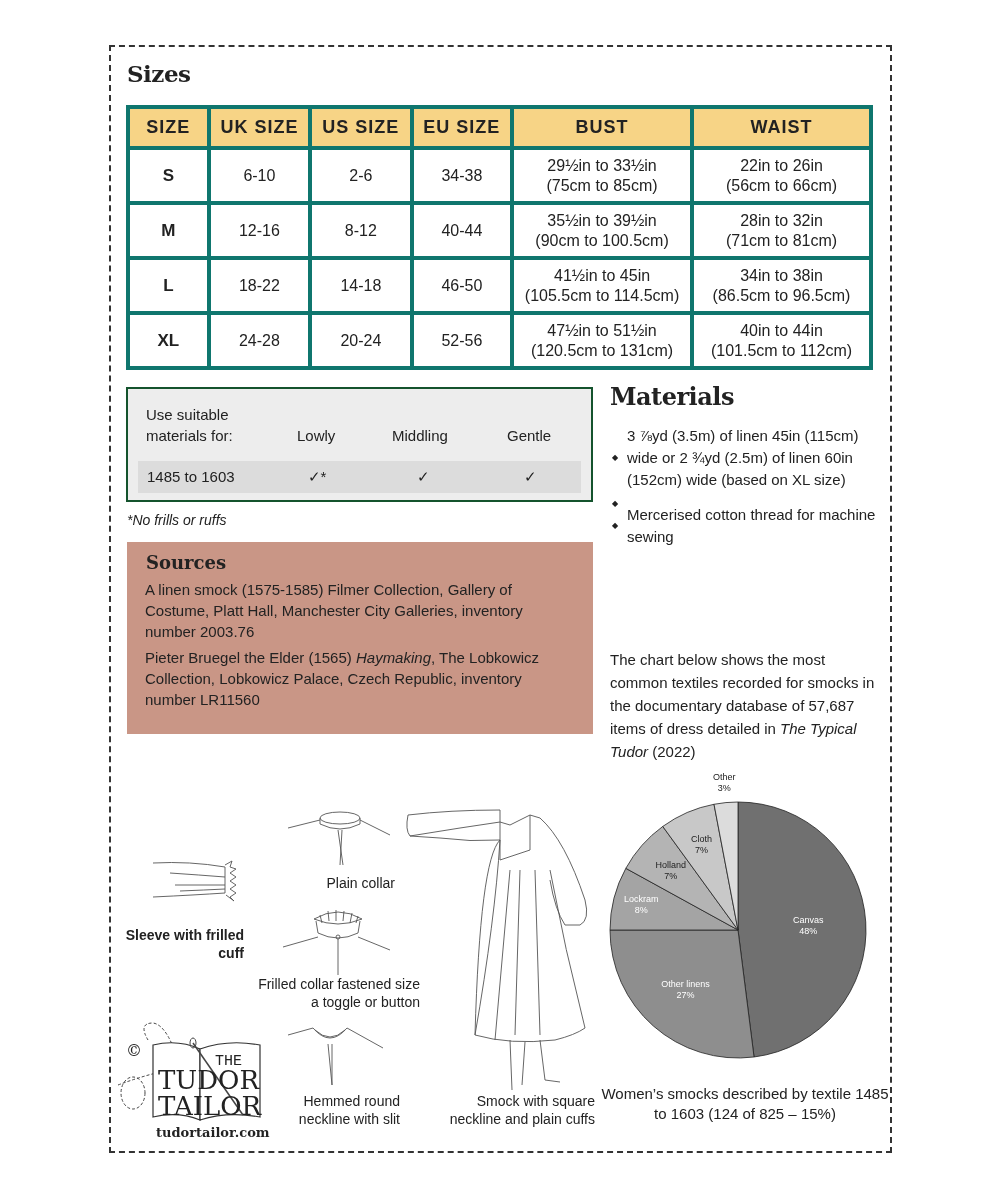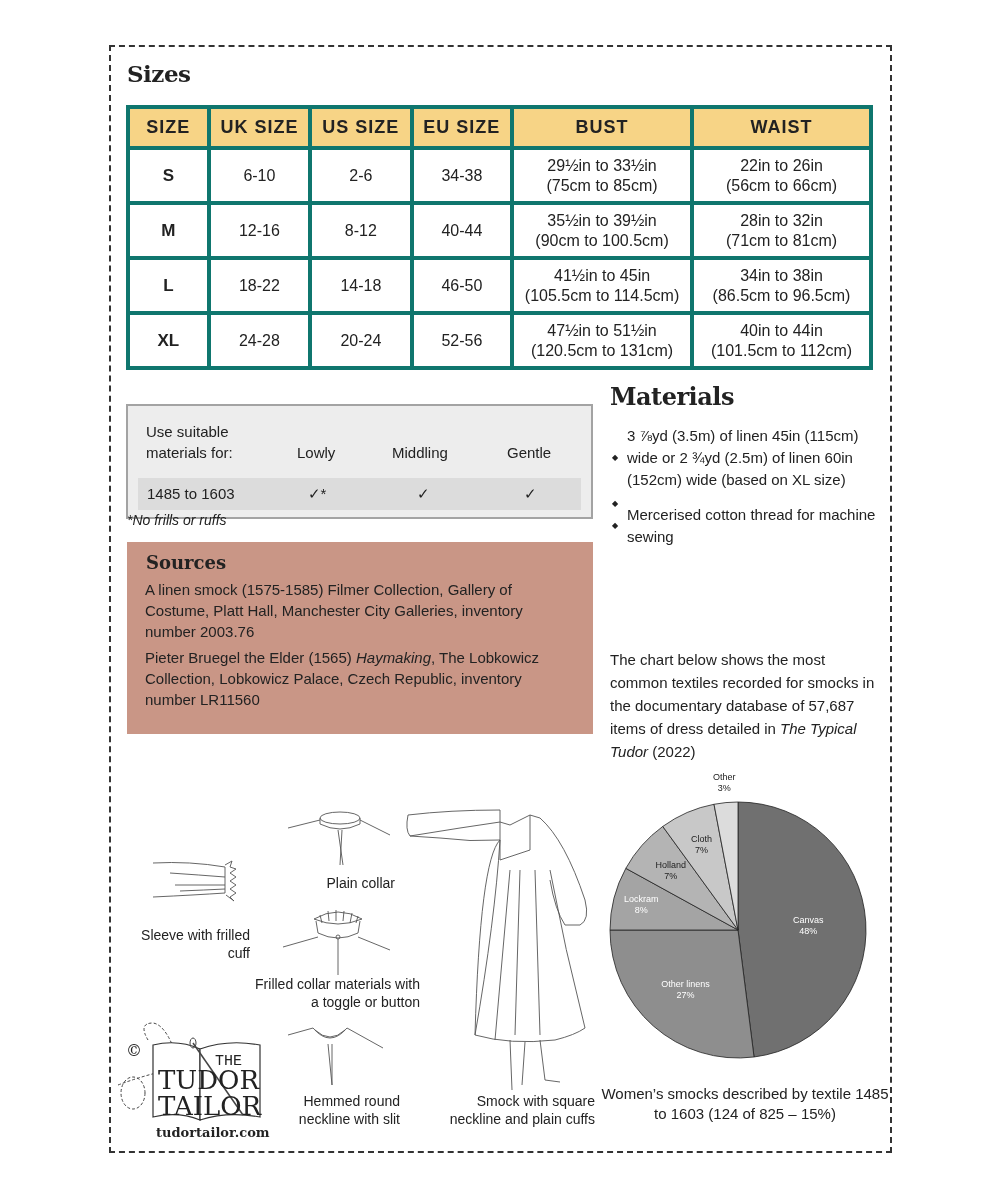--- a/index.html
+++ b/index.html
@@ -8,21 +8,21 @@
   .frame { position: absolute; left: 109px; top: 45px; width: 783px; height: 1108px; border: 2px dashed #333; }
   .h-title { position: absolute; font-family: "DejaVu Serif", serif; font-weight: bold; color: #222; letter-spacing: -0.5px; text-align: right; }
   #sizes-title { left: 127px; top: 60px; font-size: 23px; }
 
   table.sizes { position: absolute; left: 126px; top: 105px; width: 747px; border-collapse: collapse; }
   table.sizes th, table.sizes td { border: 4px solid #0f766e; text-align: center; vertical-align: middle; }
   table.sizes th { background: #f7d486; font-size: 18px; font-weight: bold; letter-spacing: 1px; height: 41px; color: #222; }
   table.sizes td { font-size: 16px; height: 55px; line-height: 20px; color: #222; }
   table.sizes td.size { font-weight: bold; font-size: 17px; }
 
-  .suit { position: absolute; left: 126px; top: 387px; width: 467px; height: 115px; background: #ededed; border: 2px solid #a3a3a3; margin-top: 17px; }
+  .suit { position: absolute; left: 126px; top: 387px; width: 467px; height: 115px; background: #ededed; border: 2px solid #14532d; }
   .suit .hdr { position: absolute; font-size: 15px; color: #222; }
   .suit .row { position: absolute; left: 10px; top: 72px; width: 443px; height: 32px; background: #dcdcdc; }
   .suit .cell { position: absolute; font-size: 15px; top: 79px; color: #222; }
   .note { position: absolute; left: 127px; top: 512px; font-size: 14px; font-style: italic; color: #222; }
 
   .sources { position: absolute; left: 127px; top: 542px; width: 466px; height: 192px; background: #c99686; padding: 10px 18px; }
   .sources h2 { font-family: "DejaVu Serif", serif; font-size: 18px; font-weight: bold; color: #222; margin-bottom: 6px; margin-left: 1px; }
   .sources p { font-size: 15px; line-height: 21px; color: #222; margin-bottom: 5px; }
 
   #materials-title { left: 610px; top: 382px; font-size: 24px; }
@@ -171,21 +171,21 @@
 
 <svg class="illus" style="left:150px; top:855px; width:95px; height:50px;" viewBox="0 0 95 50">
   <g fill="none" stroke="#555" stroke-width="0.9">
     <path d="M3 8 Q40 6 75 12"></path>
     <path d="M3 42 Q45 40 75 38"></path>
     <path d="M75 12 L75 38"></path>
     <path d="M20 18 Q50 20 75 22 M25 30 Q50 30 75 30 M30 36 Q55 35 75 34"></path>
     <path d="M75 10 L82 6 L80 12 L86 14 L80 18 L86 22 L80 26 L86 30 L80 34 L86 38 L80 42 L84 46 L76 40"></path>
   </g>
 </svg>
-<div class="illus-label" style="left:130px; top:926px; width:120px;">Sleeve with frilled cuff</div>
+<div class="illus-label" style="left:124px; top:926px; width:120px;font-weight:bold;">Sleeve with frilled cuff</div>
 
 <svg class="illus" style="left:285px; top:800px; width:110px; height:65px;" viewBox="0 0 110 65">
   <g fill="none" stroke="#555" stroke-width="0.9">
     <path d="M3 28 L35 20 M75 20 L105 35"></path>
     <ellipse cx="55" cy="18" rx="20" ry="6"></ellipse>
     <path d="M35 18 L35 24 Q55 34 75 24 L75 18"></path>
     <path d="M53 30 L58 65 M57 30 L55 65"></path>
   </g>
 </svg>
 <div class="illus-label" style="left:275px; top:874px; width:120px;">Plain collar</div>
@@ -193,21 +193,21 @@
 <svg class="illus" style="left:280px; top:905px; width:115px; height:70px;" viewBox="0 0 115 70">
   <g fill="none" stroke="#555" stroke-width="0.9">
     <path d="M3 42 L38 32 M78 32 L110 45"></path>
     <path d="M34 14 Q58 0 82 14 Q58 24 34 14 Z"></path>
     <path d="M36 16 L38 28 Q58 38 78 28 L80 16"></path>
     <path d="M40 10 L42 18 M48 6 L49 16 M56 5 L56 16 M64 6 L63 16 M72 8 L70 18 M78 11 L76 18"></path>
     <circle cx="58" cy="32" r="2"></circle>
     <path d="M58 34 L58 70"></path>
   </g>
 </svg>
-<div class="illus-label" style="left:250px; top:975px; width:170px;">Frilled collar materials with a toggle or button</div>
+<div class="illus-label" style="left:250px; top:975px; width:170px;">Frilled collar fastened size a toggle or button</div>
 
 <svg class="illus" style="left:285px; top:1020px; width:100px; height:65px;" viewBox="0 0 100 65">
   <g fill="none" stroke="#555" stroke-width="0.9">
     <path d="M3 15 L28 8 Q45 28 62 8 L98 28"></path>
     <path d="M30 10 Q45 24 60 10"></path>
     <path d="M43 24 L47 65 M47 24 L47 65"></path>
   </g>
 </svg>
 <div class="illus-label" style="left:275px; top:1092px; width:125px;">Hemmed round neckline with slit</div>
 

